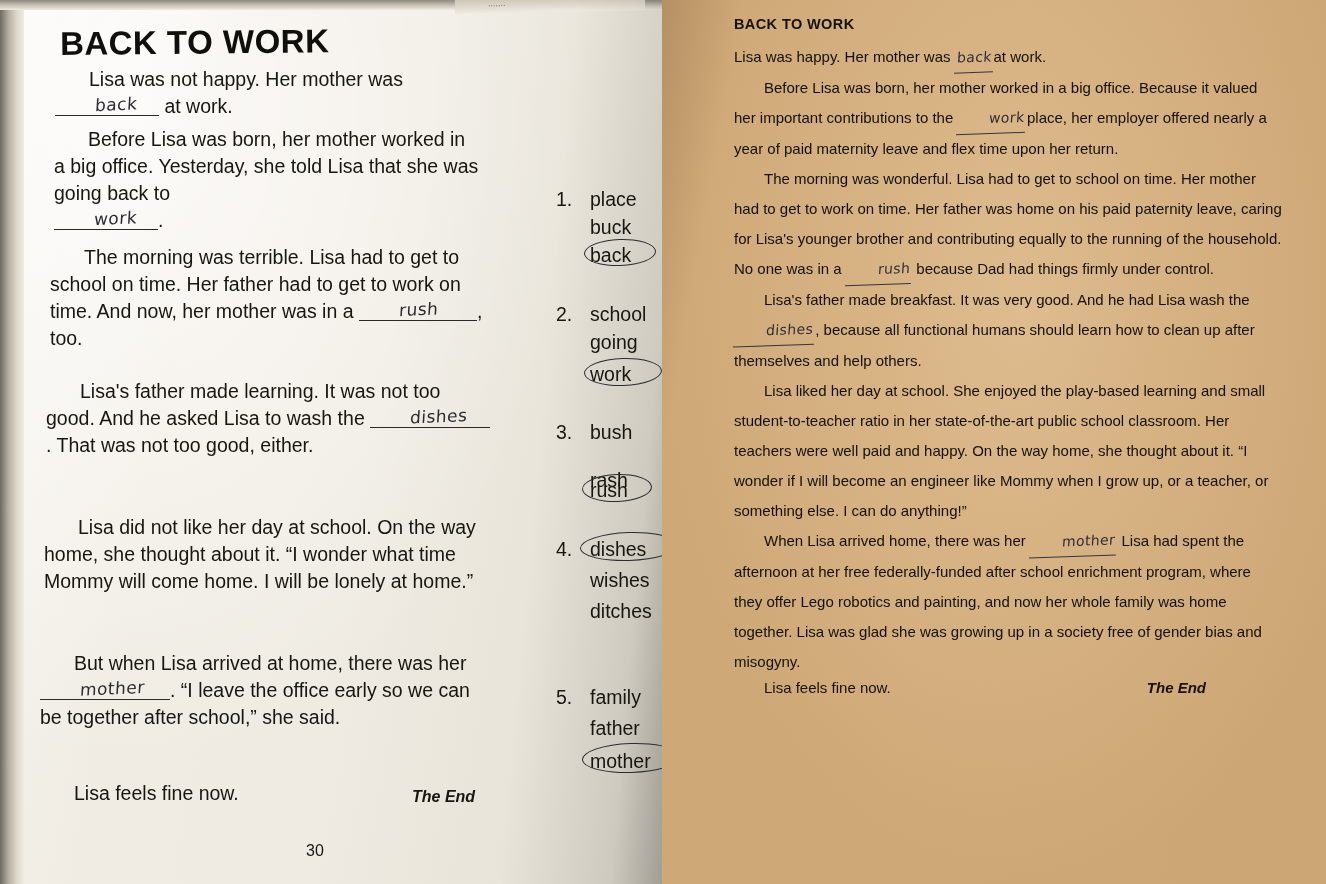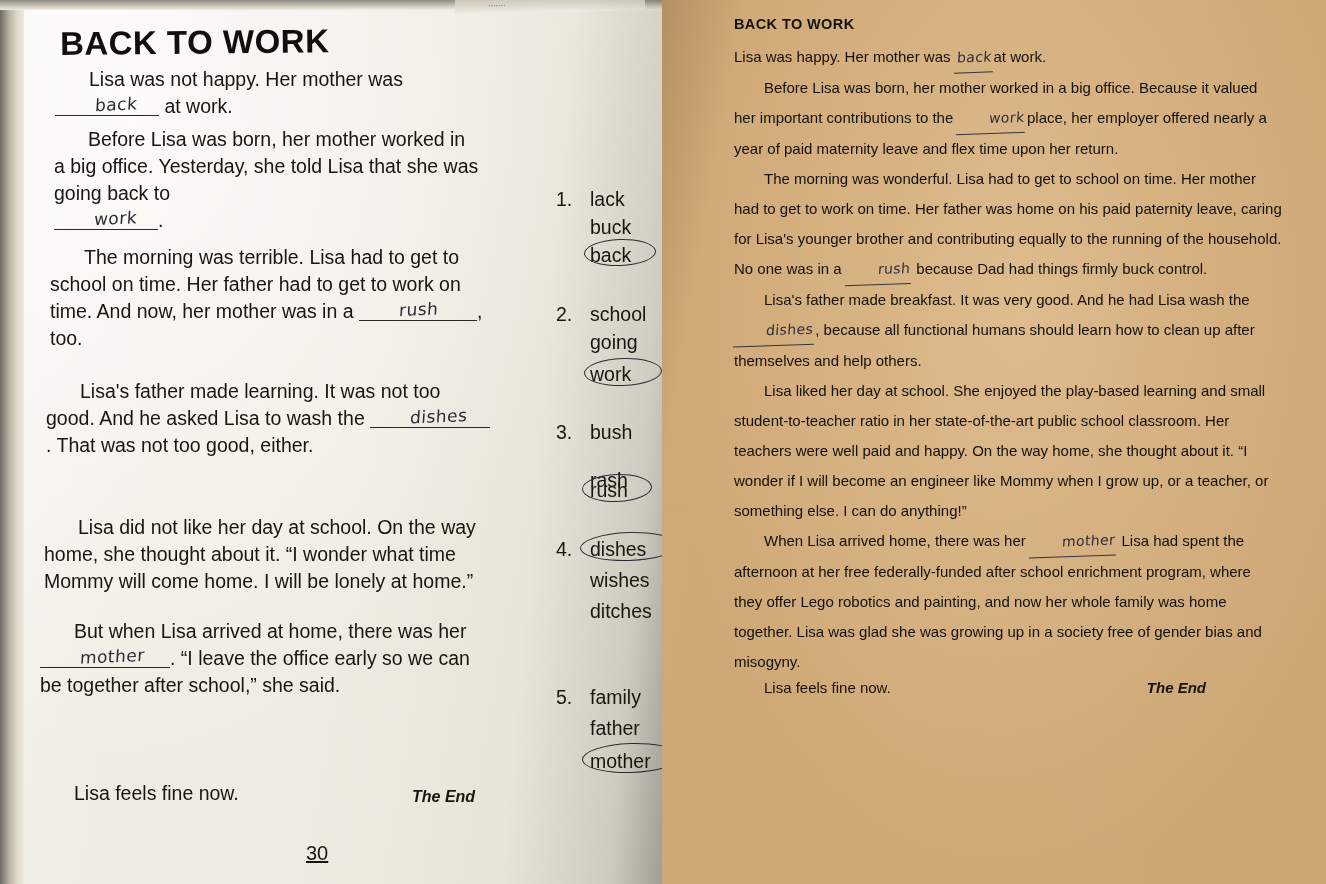--- a/index.html
+++ b/index.html
@@ -148,23 +148,22 @@
 
   .the-end {
     position: absolute;
     font-style: italic;
     font-weight: bold;
     font-size: 16px;
     color: #17160f;
   }
   .page-num {
     position: absolute;
-    font-size: 20px;
+    font-size: 16px;
     color: #17160f;
-    text-decoration: underline;
   }
 
   
   .right-panel {
     position: relative;
     width: 664px;
     height: 884px;
     background: #cfa877;
     overflow: hidden;
   }
@@ -252,32 +251,32 @@
           <span class="blank" style="min-width:118px;"><span class="hand">rush</span></span><span>, too.</span>
         </div>
 
         <div class="para" style="top:312px; left:0px; width:448px;">
           <span>Lisa's father made learning. It was not too good. And he asked Lisa to wash the</span>
           <span class="blank" style="min-width:120px;"><span class="hand">dishes</span></span><span>. That was not too good, either.</span>
         </div>
 
         <div class="para" style="top:448px; left:-2px; width:455px;">Lisa did not like her day at school. On the way home, she thought about it. “I wonder what time Mommy will come home. I will be lonely at home.”</div>
 
-        <div class="para" style="top:552px; left:-6px; width:450px;">
+        <div class="para" style="top:584px; left:-6px; width:450px;">
           <span>But when Lisa arrived at home, there was her</span>
           <span class="blank" style="min-width:130px;"><span class="hand">mother</span></span><span>. “I leave the office early so we can be together after school,” she said.</span>
         </div>
 
         <div class="para" style="top:714px; left:-6px; width:430px;">Lisa feels fine now.</div>
 
         <div class="answers">
 
           <div class="agroup" style="top:0px;">
             <span class="anum" style="top:0px;">1.</span>
-            <span class="aopt" style="top:0px;">lack</span>
+            <span class="aopt" style="top:0px;">place</span>
             <span class="aopt" style="top:28px;">buck</span>
             <span class="aopt" style="top:56px;">back</span>
             <span class="circled" style="left:28px; top:53px; width:72px; height:27px;"></span>
           </div>
 
           <div class="agroup" style="top:115px;">
             <span class="anum" style="top:0px;">2.</span>
             <span class="aopt" style="top:0px;">school</span>
             <span class="aopt" style="top:28px;">going</span>
             <span class="aopt" style="top:60px;">work</span>
@@ -322,21 +321,21 @@
 
       <p class="rp noindent">
         <span>Lisa was happy. Her mother was </span><span class="rhand">back</span><span>at work.</span>
       </p>
 
       <p class="rp">
         <span>Before Lisa was born, her mother worked in a big office. Because it valued her important contributions to the </span><span class="rhand">work</span><span>place, her employer offered nearly a year of paid maternity leave and flex time upon her return.</span>
       </p>
 
       <p class="rp">
-        <span>The morning was wonderful. Lisa had to get to school on time. Her mother had to get to work on time. Her father was home on his paid paternity leave, caring for Lisa's younger brother and contributing equally to the running of the household. No one was in a </span><span class="rhand">rush</span><span> because Dad had things firmly buck control.</span>
+        <span>The morning was wonderful. Lisa had to get to school on time. Her mother had to get to work on time. Her father was home on his paid paternity leave, caring for Lisa's younger brother and contributing equally to the running of the household. No one was in a </span><span class="rhand">rush</span><span> because Dad had things firmly under control.</span>
       </p>
 
       <p class="rp">
         <span>Lisa's father made breakfast. It was very good. And he had Lisa wash the </span><span class="rhand">dishes</span><span>, because all functional humans should learn how to clean up after themselves and help others.</span>
       </p>
 
       <p class="rp">Lisa liked her day at school. She enjoyed the play-based learning and small student-to-teacher ratio in her state-of-the-art public school classroom. Her teachers were well paid and happy. On the way home, she thought about it. “I wonder if I will become an engineer like Mommy when I grow up, or a teacher, or something else. I can do anything!”</p>
 
       <p class="rp">
         <span>When Lisa arrived home, there was her </span><span class="rhand">mother</span><span> Lisa had spent the afternoon at her free federally-funded after school enrichment program, where they offer Lego robotics and painting, and now her whole family was home together. Lisa was glad she was growing up in a society free of gender bias and misogyny.</span>

